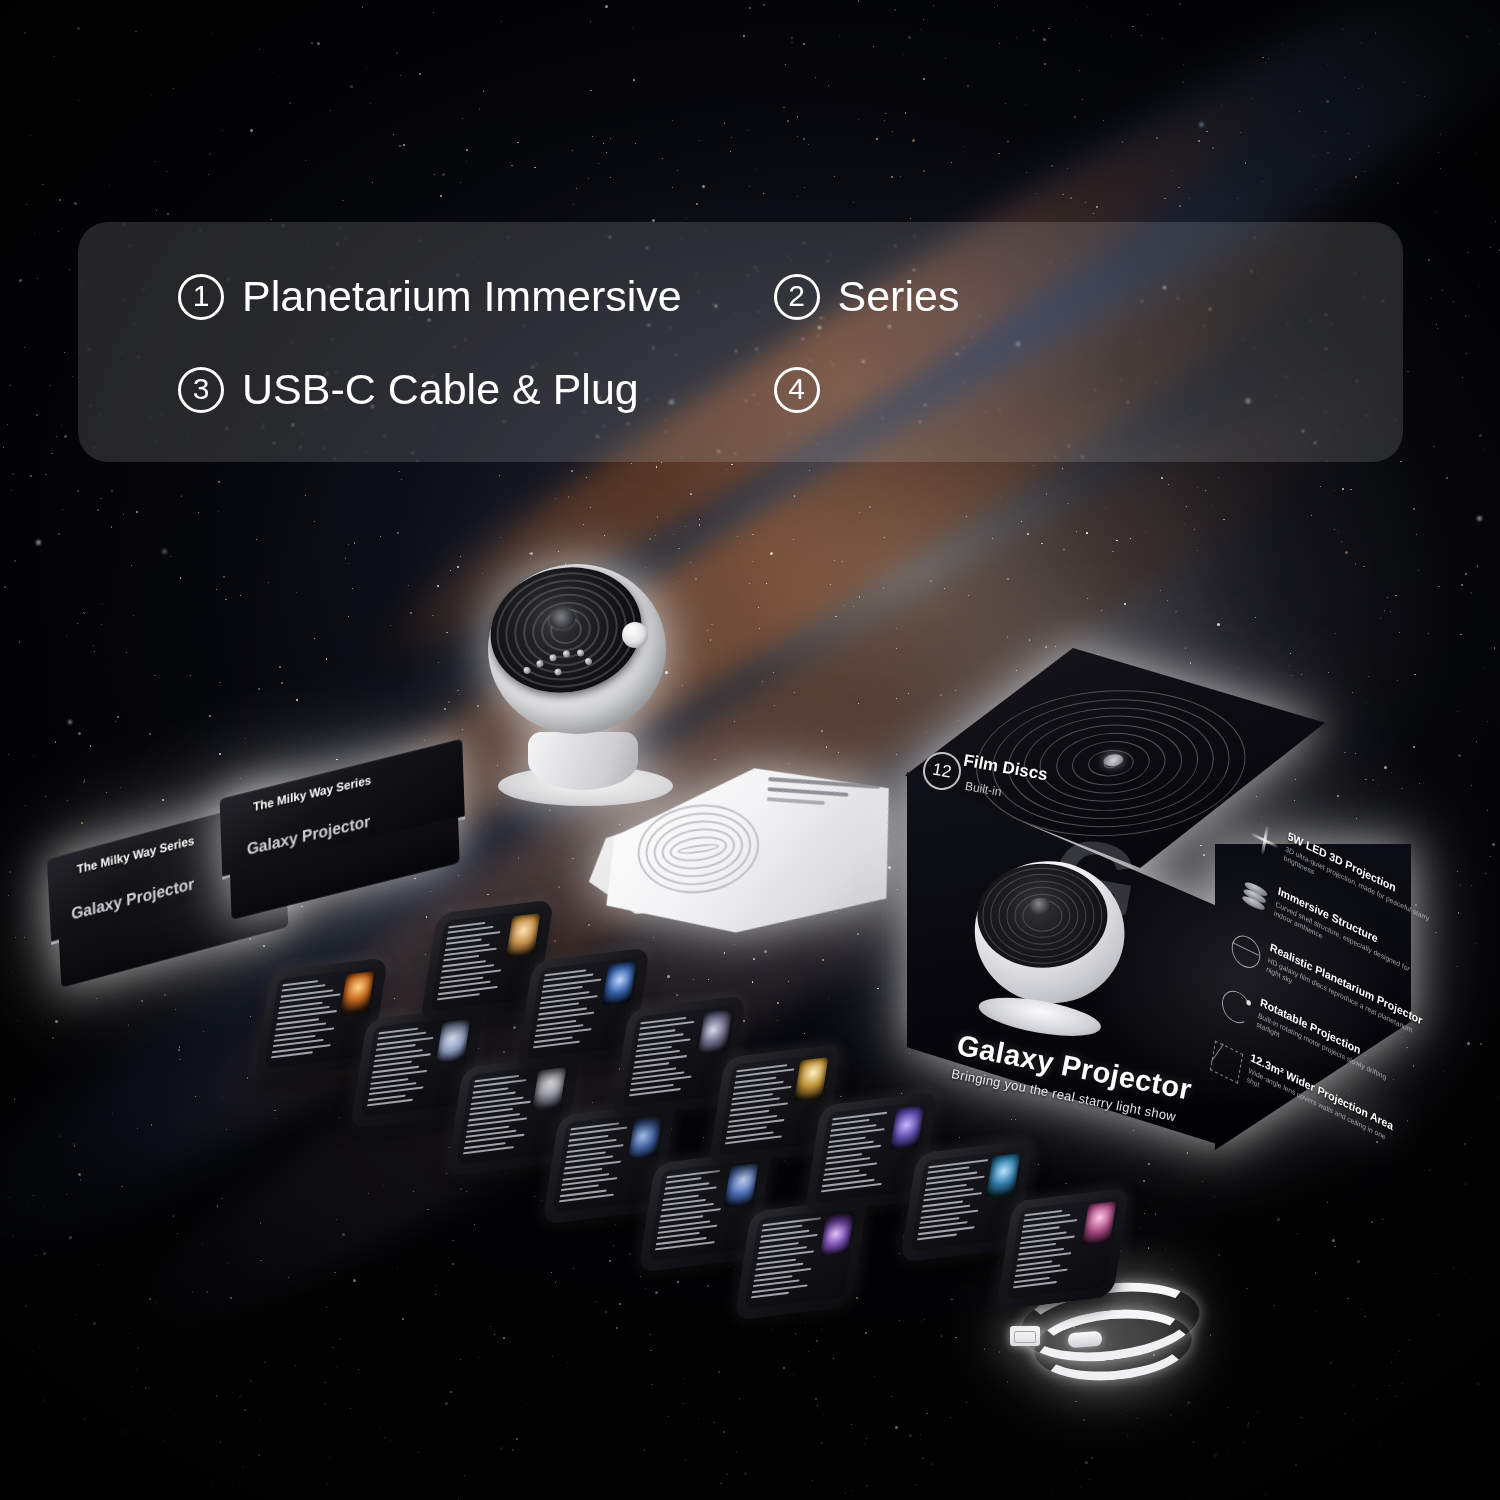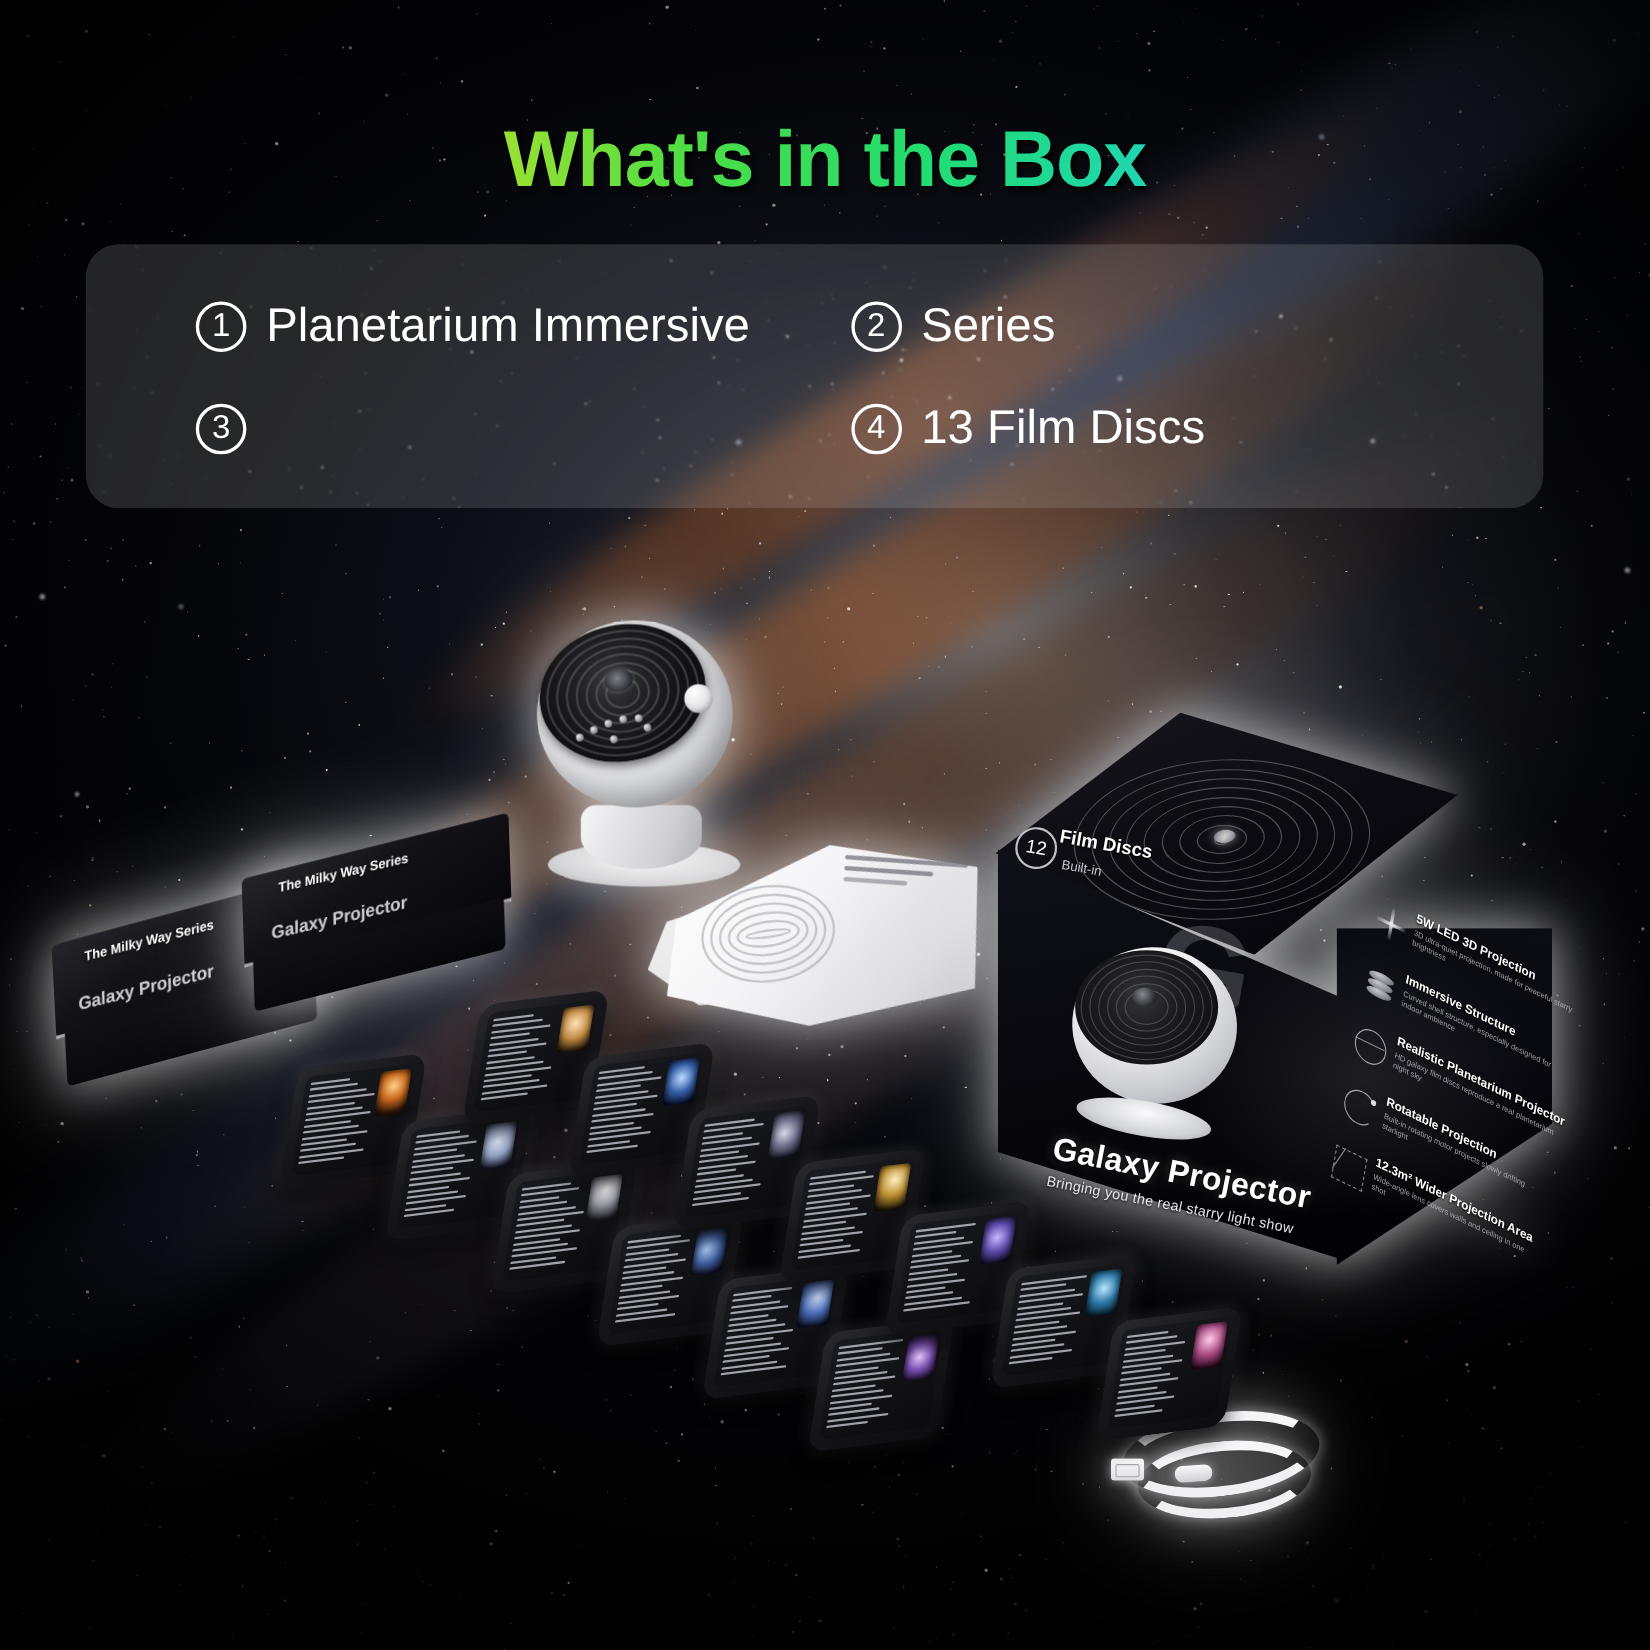--- a/index.html
+++ b/index.html
@@ -1717,38 +1717,37 @@
       <span style="left:41.83%;top:28.17%;width:1.2px;height:1.2px;background:#ffffff;opacity:0.67;"></span>
       <span style="left:72.45%;top:39.88%;width:1.2px;height:1.2px;background:#ffffff;opacity:0.66;"></span>
       <span style="left:70.83%;top:12.91%;width:1.2px;height:1.2px;background:#ffffff;opacity:0.58;"></span>
       <span style="left:4.77%;top:25.04%;width:1.2px;height:1.2px;background:#ffffff;opacity:0.38;"></span>
       <span style="left:44.49%;top:65.03%;width:3px;height:3px;background:#ffffff;opacity:0.58;"></span>
       <span style="left:98.67%;top:69.54%;width:2px;height:2px;background:#ffffff;opacity:0.69;"></span>
       <span style="left:40.36%;top:87.38%;width:2px;height:2px;background:#ffffff;opacity:0.34;"></span>
     </div>
   <div class="vignette"></div>
 
-  <div class="title">What's in the Box</div>
 
   <div class="panel">
     <div class="panel-grid">
       <div class="row">
         <span class="num">1</span>
         <span class="lbl">Planetarium Immersive</span>
       </div>
       <div class="row">
         <span class="num">2</span>
         <span class="lbl">Series</span>
       </div>
       <div class="row">
         <span class="num">3</span>
+        <span class="lbl">USB-C Cable &amp; Plug</span>
       </div>
       <div class="row">
         <span class="num">4</span>
-        <span class="lbl">13 Film Discs</span>
       </div>
     </div>
   </div>
 
   <div class="projector glow">
     <div class="proj-base"></div>
     <div class="proj-stand"></div>
     <div class="proj-ball">
       <div class="proj-face" id="projFace">
           <em style="left:6px;top:4.800000000000001px;right:6px;bottom:4.800000000000001px;"></em>

